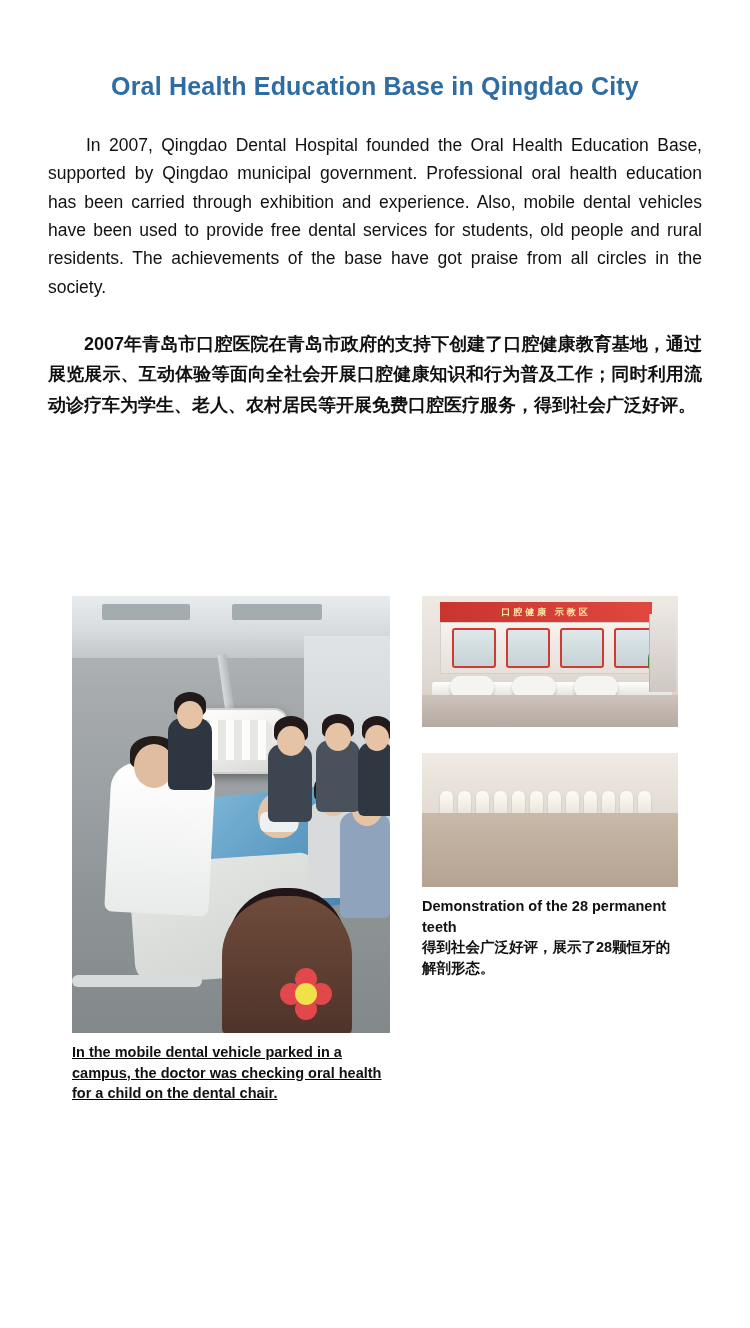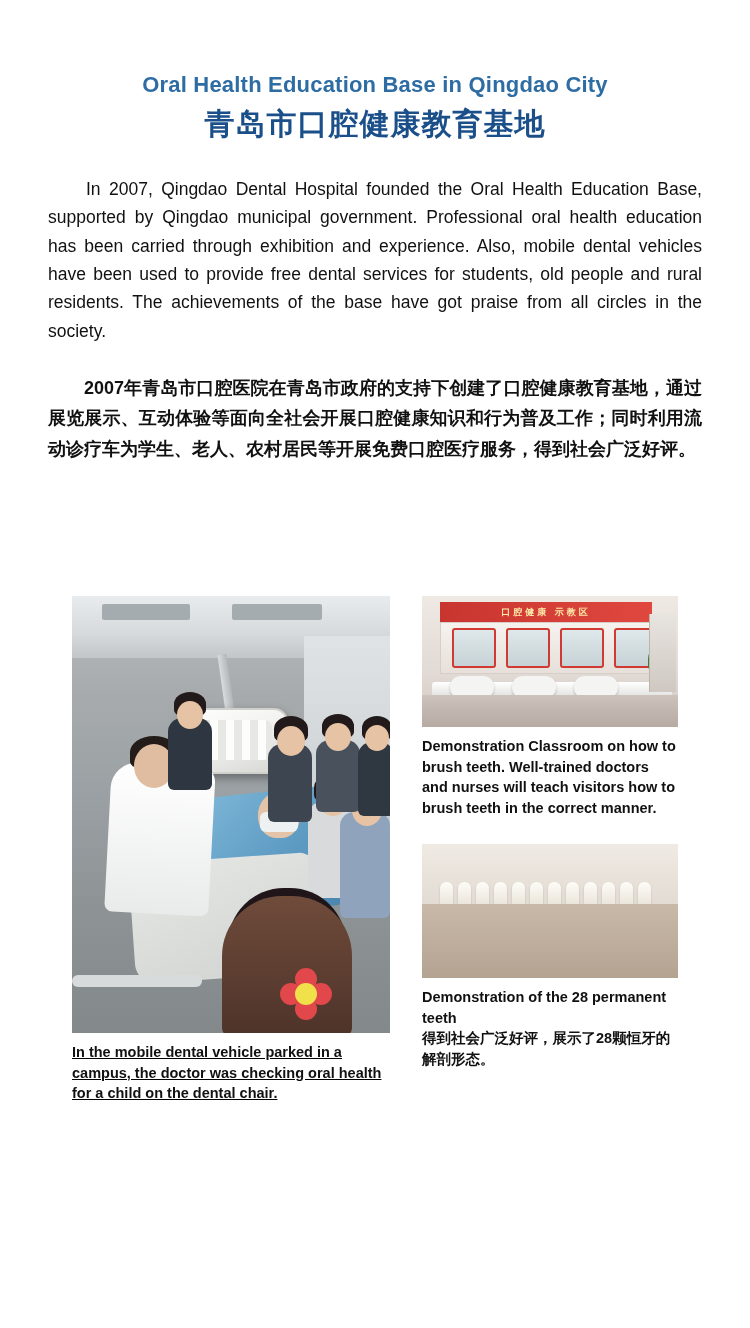--- a/index.html
+++ b/index.html
@@ -22,21 +22,21 @@
     height: 1328px;
     box-sizing: border-box;
     padding: 0 48px;
   }
 
   
   .title-en {
     margin: 0;
     padding-top: 72px;
     text-align: center;
-    font-size: 22px;
+    font-size: 25px;
     font-weight: bold;
     color: #2e6da4;
     letter-spacing: 0.2px;
   }
   .title-cn {
     margin: 0;
     padding-top: 6px;
     text-align: center;
     font-size: 30px;
     font-weight: bold;
@@ -293,21 +293,20 @@
     background: rgba(0,0,0,.12);
     filter: blur(2px);
   }
 </style>
 </head>
 <body>
 
 <div class="page">
 
   <h1 class="title-en">Oral Health Education Base in Qingdao City</h1>
-  <h2 class="title-cn">青岛市口腔健康教育基地</h2>
 
   <p class="para-en">In 2007, Qingdao Dental Hospital founded the Oral Health Education Base, supported by Qingdao municipal government. Professional oral health education has been carried through exhibition and experience. Also, mobile dental vehicles have been used to provide free dental services for students, old people and rural residents. The achievements of the base have got praise from all circles in the society.</p>
   <p class="para-cn">2007年青岛市口腔医院在青岛市政府的支持下创建了口腔健康教育基地，通过展览展示、互动体验等面向全社会开展口腔健康知识和行为普及工作；同时利用流动诊疗车为学生、老人、农村居民等开展免费口腔医疗服务，得到社会广泛好评。</p>
 
   <div class="figures">
 
     <div class="col-left">
       <div class="photo photo-vehicle">
         <div class="v-bg"></div>
         <div class="v-ceiling"></div>
@@ -385,21 +384,20 @@
         <div class="c-counter"></div>
         <div class="c-sink c-s1"></div>
         <div class="c-sink c-s2"></div>
         <div class="c-sink c-s3"></div>
         <div class="c-green"></div>
         <div class="c-door"></div>
         <div class="c-floor"></div>
       </div>
 
       <div class="caption">
-        <span>Demonstration Classroom on how to brush teeth. Well-trained doctors and nurses will teach visitors how to brush teeth in the correct manner.</span>
       </div>
 
       <div class="photo photo-teeth">
         <div class="t-bg"></div>
         <div class="t-wall"></div>
         <div class="tooth" style="left:18px;"></div>
         <div class="tooth" style="left:36px;"></div>
         <div class="tooth" style="left:54px;"></div>
         <div class="tooth" style="left:72px;"></div>
         <div class="tooth" style="left:90px;"></div>

